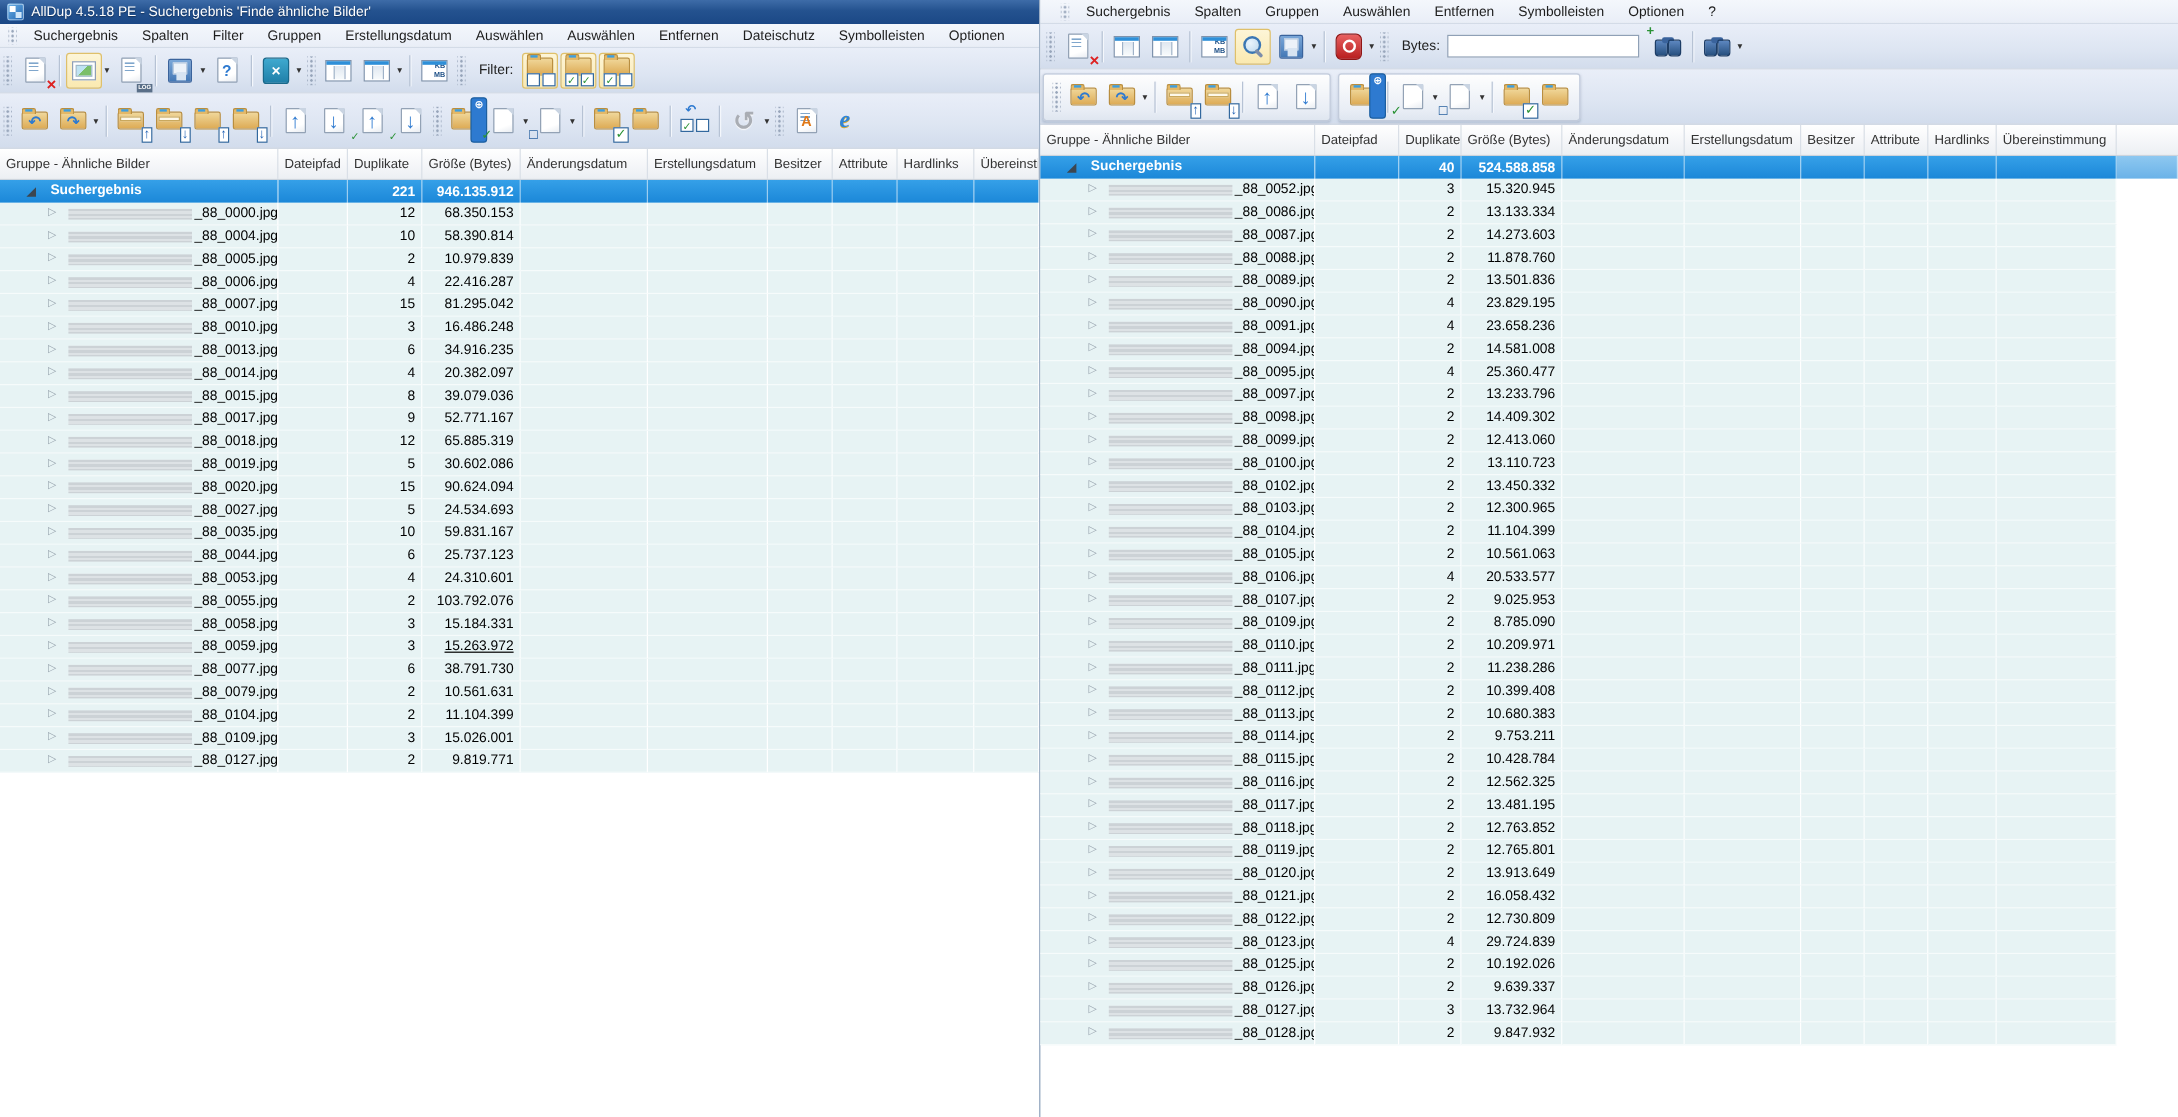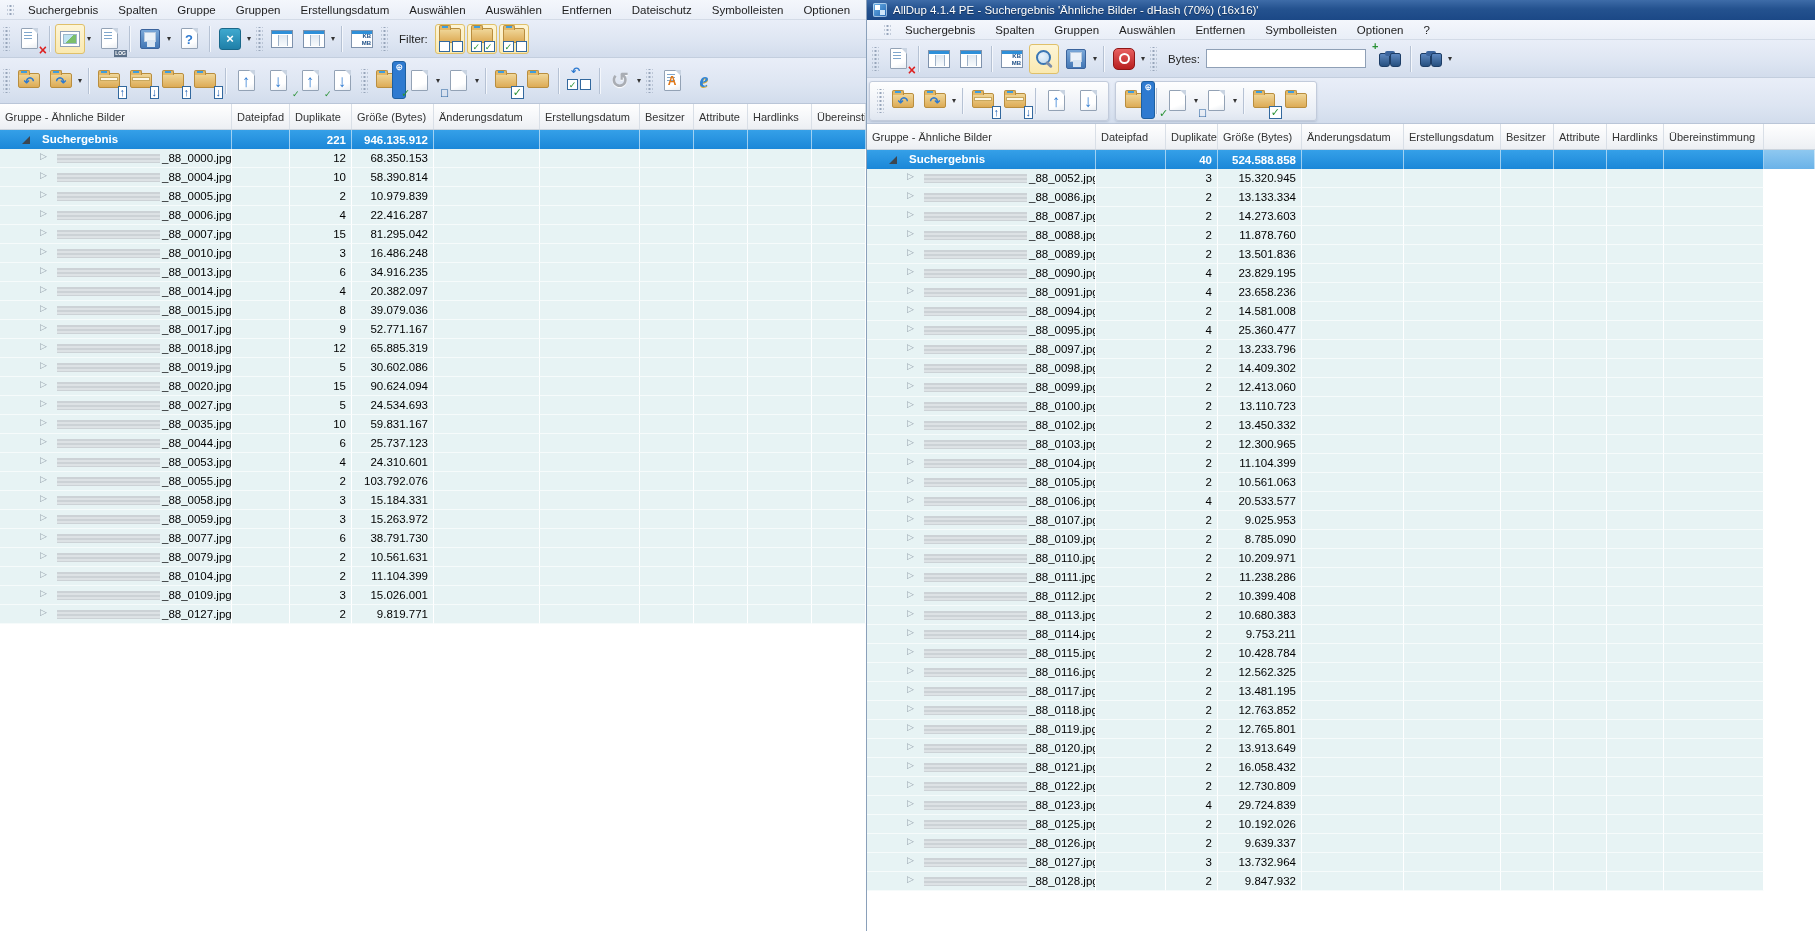--- a/index.html
+++ b/index.html
@@ -136,25 +136,29 @@
     background:repeating-linear-gradient(180deg,#ccd2d6 0 2px,#dde2e5 2px 4px); }
   .fname { position:absolute; left:162px; top:0; line-height:19px; }
   .glabel { position:absolute; left:42px; top:0; line-height:19px; }
 </style>
 </head>
 <body>
 
 <div class="stage">
 
   <div class="win" id="win-left">
+    <div class="titlebar">
+      <span class="applogo"></span>
+      <span class="ttext">AllDup 4.5.18 PE - Suchergebnis 'Finde ähnliche Bilder'</span>
+    </div>
     <div class="menubar">
       <span class="grip" style="height:14px"></span>
     <span class="menuitem">Suchergebnis</span>
         <span class="menuitem">Spalten</span>
-        <span class="menuitem">Gruppe</span>
+        <span class="menuitem">Filter</span>
         <span class="menuitem">Gruppen</span>
         <span class="menuitem">Erstellungsdatum</span>
         <span class="menuitem">Auswählen</span>
         <span class="menuitem">Auswählen</span>
         <span class="menuitem">Entfernen</span>
         <span class="menuitem">Dateischutz</span>
         <span class="menuitem">Symbolleisten</span>
         <span class="menuitem">Optionen</span>
       </div>
     <div class="tbar tbar1">
@@ -718,21 +722,21 @@
           <span class="c" style="width: 54px;"></span>
         </div>
         <div class="r file">
           <span class="c namecell" style="width: 232px;">
             <span class="tri-file">▷</span>
             <span class="redbar"></span>
             <span class="fname">_88_0059.jpg</span>
           </span>
           <span class="c" style="width: 58px;"></span>
           <span class="c num" style="width: 62px;">3</span>
-          <span class="c num" style="width: 82px;">15.263.972</span>
+          <span class="c num" style="width: 82px; text-decoration: underline;">15.263.972</span>
           <span class="c" style="width: 106px;"></span>
           <span class="c" style="width: 100px;"></span>
           <span class="c" style="width: 54px;"></span>
           <span class="c" style="width: 54px;"></span>
           <span class="c" style="width: 64px;"></span>
           <span class="c" style="width: 54px;"></span>
         </div>
         <div class="r file">
           <span class="c namecell" style="width: 232px;">
             <span class="tri-file">▷</span>
@@ -810,24 +814,20 @@
           <span class="c" style="width: 100px;"></span>
           <span class="c" style="width: 54px;"></span>
           <span class="c" style="width: 54px;"></span>
           <span class="c" style="width: 64px;"></span>
           <span class="c" style="width: 54px;"></span>
         </div>
       </div>
   </div>
 
   <div class="win" id="win-right">
-    <div class="titlebar">
-      <span class="applogo"></span>
-      <span class="ttext">AllDup 4.1.4 PE - Suchergebnis 'Ähnliche Bilder - dHash (70%) (16x16)'</span>
-    </div>
     <div class="menubar" style="padding-left:14px">
       <span class="grip" style="height:14px"></span>
     <span class="menuitem">Suchergebnis</span>
         <span class="menuitem">Spalten</span>
         <span class="menuitem">Gruppen</span>
         <span class="menuitem">Auswählen</span>
         <span class="menuitem">Entfernen</span>
         <span class="menuitem">Symbolleisten</span>
         <span class="menuitem">Optionen</span>
         <span class="menuitem">?</span>

